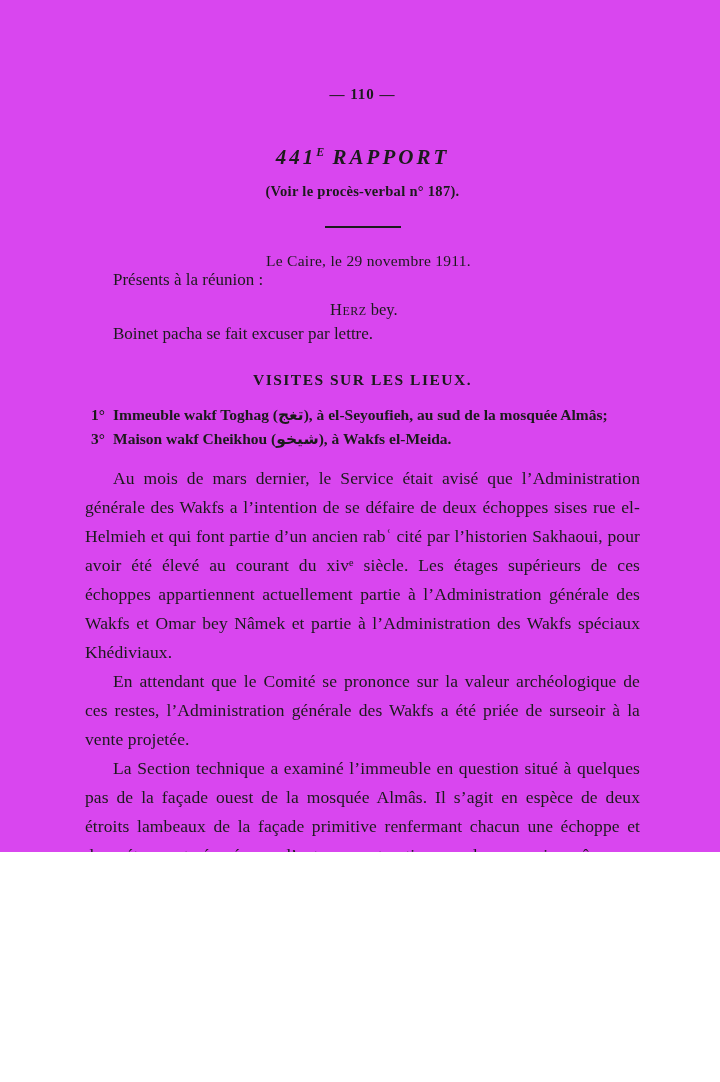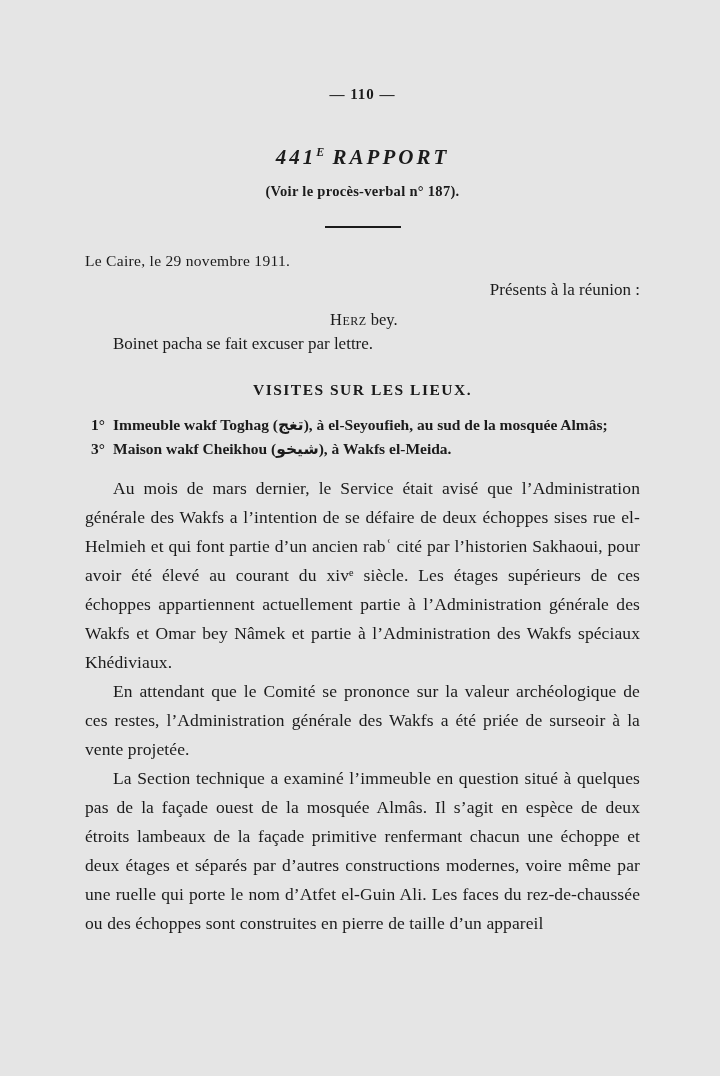--- a/index.html
+++ b/index.html
@@ -3,24 +3,24 @@
 <meta charset="utf-8">
 <style>
   html, body {
     margin: 0;
     padding: 0;
     background: #ffffff;
   }
   .page {
     position: relative;
     width: 720px;
-    height: 1076px;
+    height: 852px;
     box-sizing: border-box;
     padding: 86px 80px 0 85px;
-    background: #e5e5e5;
+    background: #d946ef;
     color: #1b1b1b;
     font-family: "Liberation Serif", "DejaVu Serif", "DejaVu Sans", serif;
     overflow: hidden;
   }
   .page-number {
     text-align: center;
     font-size: 15px;
     font-weight: bold;
     letter-spacing: 1px;
   }
@@ -53,29 +53,27 @@
   }
   .divider {
     width: 76px;
     border: none;
     border-top: 2.5px solid #1b1b1b;
     margin: 26px auto 0 auto;
   }
   .dateline {
     margin-top: 24px;
     margin-right: -12px;
-    text-align: left;
+    text-align: center;
     font-size: 15.5px;
     letter-spacing: 0.3px;
   }
   .presents {
-    margin-top: 10px;
     margin-left: 28px;
     font-size: 17px;
-    text-align: right;
   }
   .attendees {
     margin-top: 7px;
     font-size: 16.5px;
     line-height: 25px;
   }
   .attendee-line-1 { margin-left: 200px; }
   .attendee-line-2 { margin-left: 245px; }
   .smallcaps { font-variant: small-caps; letter-spacing: 0.5px; }
   .excuse {

